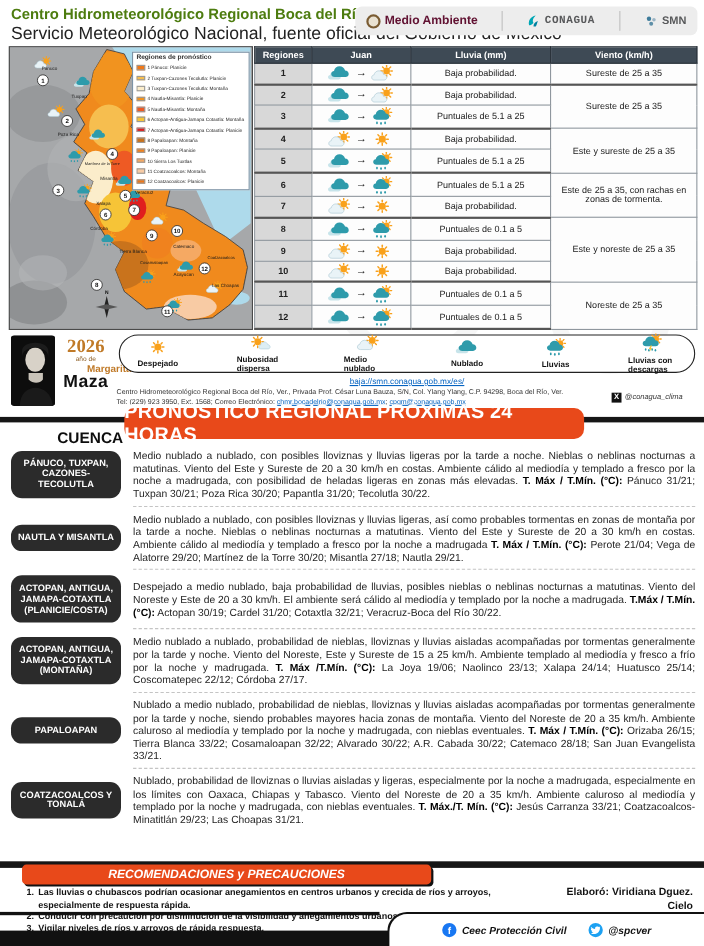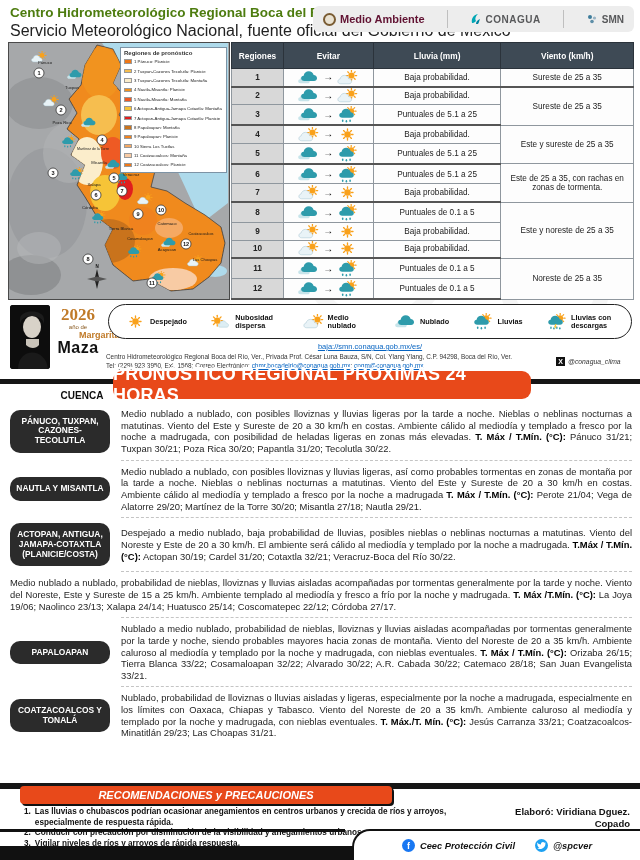--- a/index.html
+++ b/index.html
@@ -6,69 +6,69 @@
   body { background:#888; font-family:"Liberation Sans", sans-serif; }
   #page { position:relative; width:640px; height:860px; background:#ffffff; margin:0 auto; overflow:hidden; }
 
   
   .hdr-title { position:absolute; left:10px; top:5px; font-size:13.5px; font-weight:bold; color:#4d7c0f; }
   .hdr-sub   { position:absolute; left:10px; top:22px; font-size:16px; color:#222; }
   .logos { position:absolute; right:6px; top:6px; height:26px; display:flex; align-items:center; gap:22px; background:#ededed; border-radius:6px; padding:3px 10px; }
   .logo-item { display:flex; align-items:center; gap:4px; }
   .ma-seal { width:13px; height:13px; border:2px solid #7a5c33; border-radius:50%; background:#e9e2d2; }
   .ma-text { font-size:11px; font-weight:bold; color:#611232; }
-  .cona-text { font-size:10px; font-weight:bold; color:#58595B; letter-spacing:.5px; }
+  .cona-text { font-size:10px; font-weight:bold; color:#58595B; letter-spacing:.5px;font-family:Liberation Mono, monospace; }
   .smn-text { font-size:10px; font-weight:bold; color:#58595B; }
   .logo-div { width:1px; height:18px; background:#bfbfbf; }
   .cona-ic, .smn-ic { width:12px; height:12px; }
 
   
   .map-wrap { position:absolute; left:8px; top:42px; width:222px; height:258px; border:1.5px solid #4a4a4a; background:#a6a8aa; }
   .map-legend { position:absolute; left:111px; top:4px; width:107px; background:#fff; border:1px solid #7d93a5; padding:2px 3px; }
   .map-legend-title { font-size:6px; font-weight:bold; color:#333; margin-bottom:1px; }
   .mlg-row { display:flex; align-items:center; gap:2px; height:9.4px; overflow:hidden; }
   .mlg-sw { width:8px; height:4.5px; flex:none; border:0.5px solid #999; }
   .mlg-tx { font-size:4.3px; color:#222; white-space:nowrap; }
 
   
   .fc-table { position:absolute; left:231px; top:42px; width:403px; height:258px; border-collapse:collapse; }
-  .fc-table th { background:#3E4A55; color:#fff; font-size:8.3px; font-weight:bold; border:1px solid #2b333b; height:26px;margin-top:20px; }
+  .fc-table th { background:#3E4A55; color:#fff; font-size:8.3px; font-weight:bold; border:1px solid #2b333b; height:15px;margin-top:20px; }
   .fc-table td { border:1px solid #8f979e; font-size:8.2px; color:#222; text-align:center; vertical-align:middle; background:#fdfdfd; }
   .fc-table tr.gend td { border-bottom:2px solid #555; }
   td.reg { background:#d8d8d8; font-weight:bold; width:52px; }
   td.cielo { width:90px; }
   td.llu { width:128px; }
   td.wind { width:133px; }
   .cielo-box { display:flex; align-items:center; justify-content:center; gap:4px; }
   .wic { width:21px; height:15px; }
   .wic-r { width:21px; height:17px; }
   .arr { font-size:10px; font-weight:bold; color:#111; line-height:1; }
 
   
   .portrait { position:absolute; left:10px; top:305px; width:40px; height:64px; background:#0d0d0d; border-radius:3px; overflow:hidden; }
   .year-box { position:absolute; left:51px; top:306px; width:54px; text-align:center; line-height:1; }
   .yr-2026 { font-family:"Liberation Serif", serif; font-size:17px; font-weight:bold; color:#C07A28; }
   .yr-l1 { font-size:6px; color:#8a5a20; margin-top:1px; }
   .yr-l2 { font-size:9px; font-weight:bold; color:#C07A28; margin-top:1px;padding-left:28px; }
   .yr-l3 { font-size:16px; font-weight:bold; color:#111; letter-spacing:.5px; }
   .iconbar { position:absolute; left:108px; top:304px; width:524px; height:35px; border:1.5px solid #222; border-radius:18px; background:#fff; display:flex; align-items:center; justify-content:space-between; padding:0 16px; }
-  .ib-item { display:flex; align-items:center; gap:4px; }
+  .ib-item { display:flex; align-items:center; gap:4px;flex-direction:column; }
   .ib-label { font-size:7.3px; font-weight:bold; color:#111; line-height:1.05; max-width:44px; }
   .smn-link { position:absolute; left:108px; top:342px; width:524px; text-align:center; font-size:7.5px; color:#0563C1; text-decoration:underline; }
   .addr { position:absolute; left:106px; top:352px; width:445px; font-size:6.4px; color:#333; line-height:1.45; }
   .addr a { color:#0563C1; text-decoration:underline; }
   .xbadge { position:absolute; left:556px; top:357px; display:flex; align-items:center; gap:3px; }
   .x-logo { width:9px; height:9px; background:#111; color:#fff; font-size:7px; font-weight:bold; display:flex; align-items:center; justify-content:center; }
   .x-handle { font-size:6.8px; font-style:italic; color:#333; }
 
   
   .bline { position:absolute; left:0; top:379px; width:640px; height:5px; background:#161616; }
   .banner { position:absolute; left:113px; top:371px; width:418px; height:28px; background:#E8491A; border-radius:9px; display:flex; align-items:center; justify-content:center; }
   .banner span { color:#fff; font-size:18px; font-weight:bold; letter-spacing:.2px; }
-  .cuenca { position:absolute; left:22px; top:390px; width:120px; text-align:center; font-size:10px; font-weight:bold; color:#0d0d0d; }
+  .cuenca { position:absolute; left:22px; top:390px; width:120px; text-align:center; font-size:14px; font-weight:bold; color:#0d0d0d; }
 
   
   .sections { position:absolute; left:0; top:406px; width:640px; }
   .sec { display:flex; align-items:center; gap:11px; padding:2px 8px 2px 10px; }
   .sec-label { width:100px; flex:none; background:#2b2b2b; color:#fff; border-radius:10px; display:flex; align-items:center; justify-content:center; text-align:center; font-weight:bold; font-size:8.4px; line-height:1.15; padding:7px 5px; }
   .sec-body { flex:1; font-size:9.4px; line-height:1.24; text-align:justify; color:#1f1f1f; }
   .sec-body b { color:#000; }
   .dashes { border-bottom:1.5px dashed #c4c4c4; margin:3px 8px 3px 121px; }
 
   
@@ -349,21 +349,21 @@
           <span class="mlg-sw" style="background: rgb(240, 120, 24);"></span>
           <span class="mlg-tx">12 Coatzacoalcos: Planicie</span>
         </div>
     </div>
   </div>
 
   <table class="fc-table">
     <tbody>
         <tr>
       <th>Regiones</th>
-      <th>Evitar</th>
+      <th>Juan</th>
       <th>Lluvia (mm)</th>
       <th>Viento (km/h)</th>
     </tr>
     <tr class="gend">
       <td class="reg">1</td>
       <td class="cielo">
             <div class="cielo-box">
               <svg class="wic">
                 <use href="#i-nublado" width="100%" height="100%"></use>
               </svg>
@@ -630,20 +630,21 @@
       <div class="sec-label">NAUTLA Y MISANTLA</div>
       <div class="sec-body"><span>Medio nublado a nublado, con posibles lloviznas y lluvias ligeras, así como probables tormentas en zonas de montaña por la tarde a noche. Nieblas o neblinas nocturnas a matutinas. Viento del Este y Sureste de 20 a 30 km/h en costas. Ambiente cálido al mediodía y templado a fresco por la noche a madrugada </span><b>T. Máx / T.Mín. (°C):</b><span> Perote 21/04; Vega de Alatorre 29/20; Martínez de la Torre 30/20; Misantla 27/18; Nautla 29/21.</span></div>
     </div>
     <div class="dashes"></div>
     <div class="sec">
       <div class="sec-label">ACTOPAN, ANTIGUA, JAMAPA-COTAXTLA (PLANICIE/COSTA)</div>
       <div class="sec-body"><span>Despejado a medio nublado, baja probabilidad de lluvias, posibles nieblas o neblinas nocturnas a matutinas. Viento del Noreste y Este de 20 a 30 km/h. El ambiente será cálido al mediodía y templado por la noche a madrugada. </span><b>T.Máx / T.Mín. (°C):</b><span> Actopan 30/19; Cardel 31/20; Cotaxtla 32/21; Veracruz-Boca del Río 30/22.</span></div>
     </div>
     <div class="dashes"></div>
     <div class="sec">
+      <div class="sec-label">ACTOPAN, ANTIGUA, JAMAPA-COTAXTLA (MONTAÑA)</div>
       <div class="sec-body"><span>Medio nublado a nublado, probabilidad de nieblas, lloviznas y lluvias aisladas acompañadas por tormentas generalmente por la tarde y noche. Viento del Noreste, Este y Sureste de 15 a 25 km/h. Ambiente templado al mediodía y fresco a frío por la noche y madrugada. </span><b>T. Máx /T.Mín. (°C):</b><span> La Joya 19/06; Naolinco 23/13; Xalapa 24/14; Huatusco 25/14; Coscomatepec 22/12; Córdoba 27/17.</span></div>
     </div>
     <div class="dashes"></div>
     <div class="sec">
       <div class="sec-label">PAPALOAPAN</div>
       <div class="sec-body"><span>Nublado a medio nublado, probabilidad de nieblas, lloviznas y lluvias aisladas acompañadas por tormentas generalmente por la tarde y noche, siendo probables mayores hacia zonas de montaña. Viento del Noreste de 20 a 35 km/h. Ambiente caluroso al mediodía y templado por la noche y madrugada, con nieblas eventuales. </span><b>T. Máx / T.Mín. (°C):</b><span> Orizaba 26/15; Tierra Blanca 33/22; Cosamaloapan 32/22; Alvarado 30/22; A.R. Cabada 30/22; Catemaco 28/18; San Juan Evangelista 33/21.</span></div>
     </div>
     <div class="dashes"></div>
     <div class="sec">
       <div class="sec-label">COATZACOALCOS Y TONALÁ</div>
@@ -668,21 +669,21 @@
         <span class="rec-num">3.</span>
         <span>Vigilar niveles de ríos y arroyos  de rápida respuesta.</span>
       </div>
     <div class="rec-item">
         <span class="rec-num">4.</span>
         <span>Evitar cambios  bruscos de temperatura.</span>
       </div>
   </div>
   <div class="elaboro">
     <div>Elaboró: Viridiana Dguez.</div>
-    <div>Copado</div>
+    <div>Cielo</div>
   </div>
   <div class="footline"></div>
   <div class="footbar"></div>
   <div class="social">
     <div class="soc-item">
       <span class="soc-circ fb">f</span>
       <span class="soc-label">Ceec Protección Civil</span>
     </div>
     <div class="soc-item">
       <span class="soc-circ tw">

